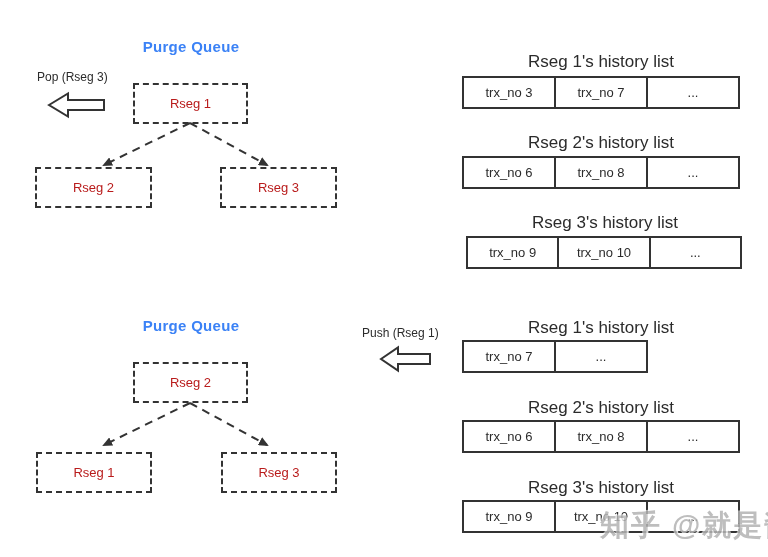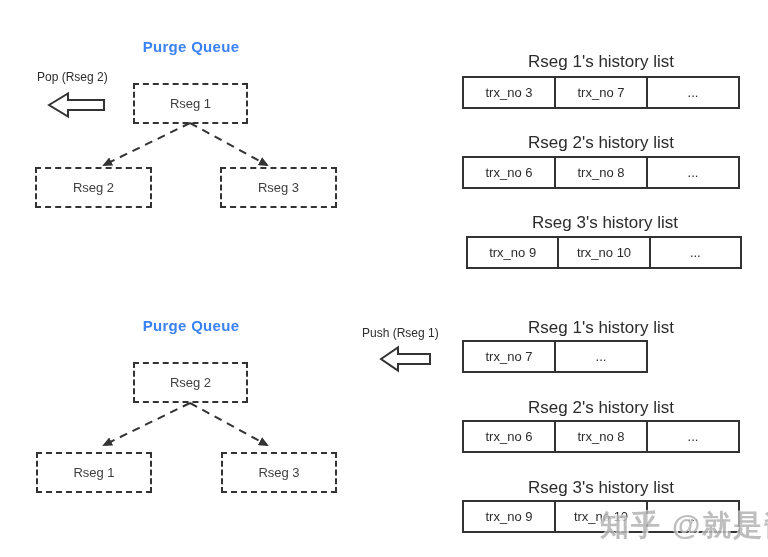--- a/index.html
+++ b/index.html
@@ -32,21 +32,21 @@
     position: absolute;
     box-sizing: border-box;
     border: 2px dashed #333333;
     background: #ffffff;
     display: flex;
     align-items: center;
     justify-content: center;
   }
   .dashed-box span {
     font-size: 13px;
-    color: #404040;
+    color: #b91c1c;
   }
   .hl-title {
     position: absolute;
     width: 278px;
     text-align: center;
     font-size: 17px;
     font-weight: 500;
     color: #2b2b2b;
     white-space: nowrap;
   }
@@ -86,21 +86,21 @@
     pointer-events: none;
   }
 </style>
 </head>
 <body>
 
 <div class="canvas">
 
   <div class="pq-title" style="left:111px; top:38px;">Purge Queue</div>
 
-  <div class="action-label" style="left:37px; top:70px;">Pop (Rseg 2)</div>
+  <div class="action-label" style="left:37px; top:70px;">Pop (Rseg 3)</div>
 
   <svg class="block-arrow" style="left:48px; top:92px;" width="58" height="26" viewBox="0 0 58 26">
     <polygon points="1,13 20,1.5 20,8 56,8 56,18 20,18 20,24.5" fill="#ffffff" stroke="#333333" stroke-width="2" stroke-linejoin="miter"></polygon>
   </svg>
 
   <div class="dashed-box" style="left:133px; top:83px; width:115px; height:41px;">
     <span>Rseg 1</span>
   </div>
 
   <svg class="tree-edges" style="left:88px; top:120px;" width="200" height="52" viewBox="0 0 200 52">

